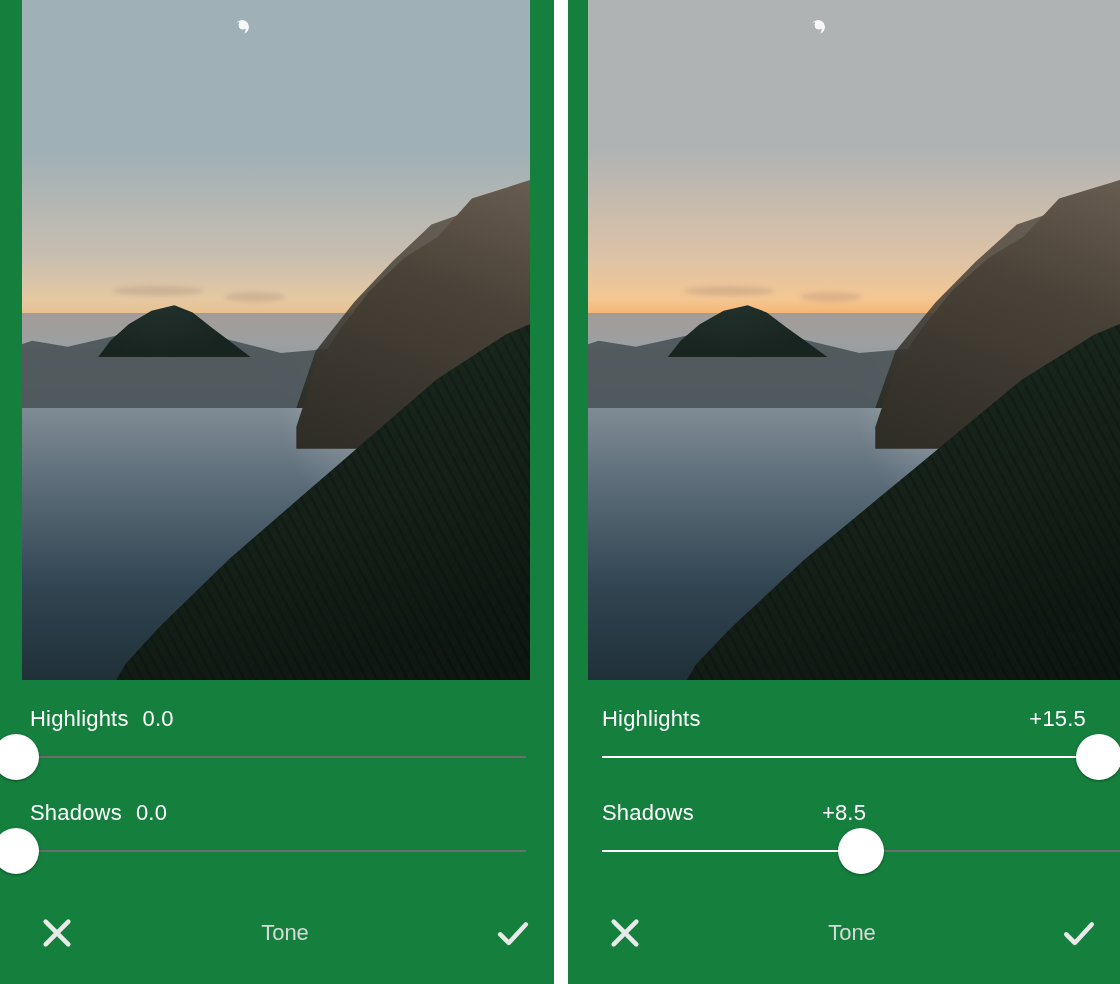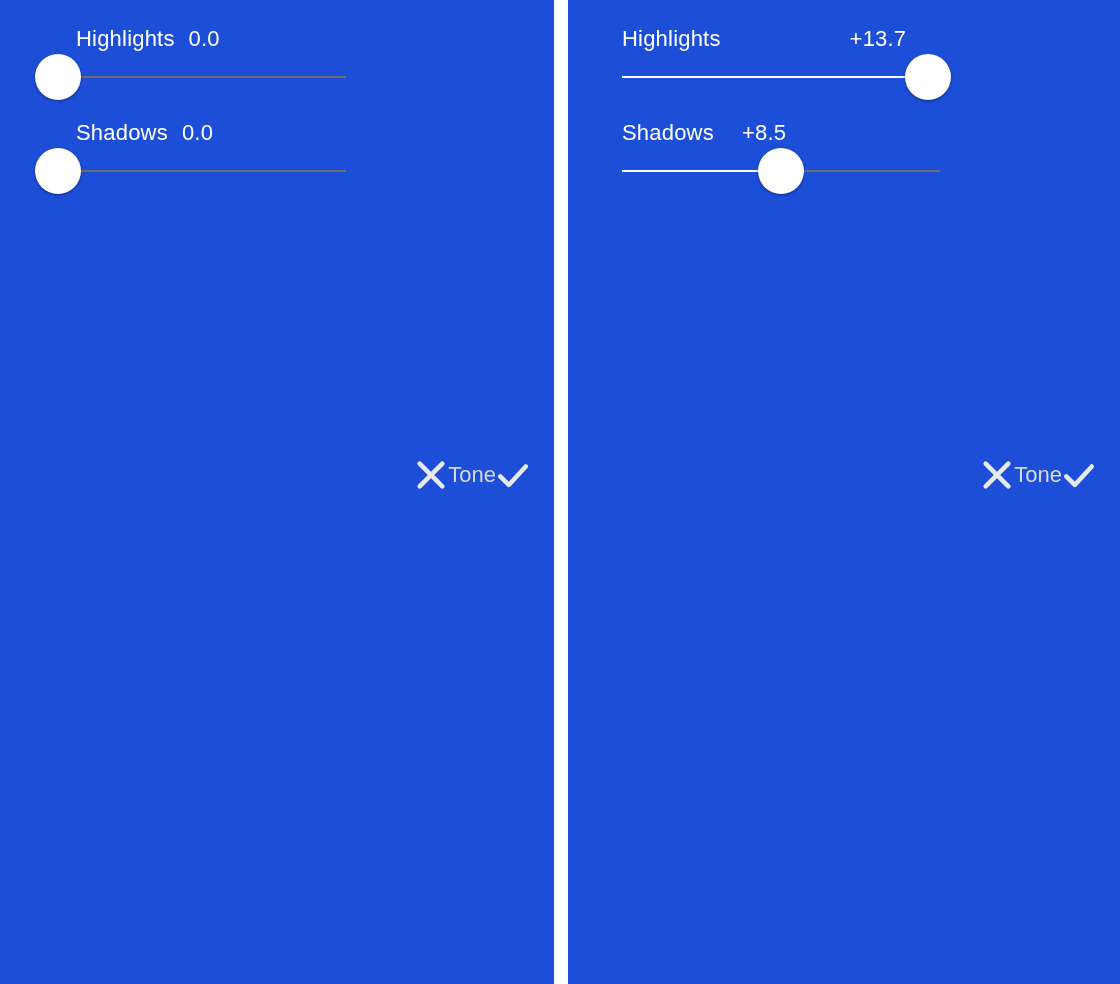--- a/index.html
+++ b/index.html
@@ -7,22 +7,22 @@
     width: 1120px;
     height: 984px;
     background: #ffffff;
     font-family: -apple-system, BlinkMacSystemFont, "Helvetica Neue", Arial, sans-serif;
     display: flex;
     gap: 14px;
     overflow: hidden;
   }
   .panel {
     display: flex;
-    flex-direction: row;
-    background: #1d4ed8;
+    flex-direction: column;
+    background: #15803d;
     position: relative;
     overflow: hidden;
     justify-content: flex-end;
   }
   .panel.left  { width: 554px; height: 984px; }
   .panel.right { width: 552px; height: 984px; }
 
   
   .photo {
     position: relative;
@@ -292,21 +292,21 @@
     <div class="island"></div>
     <div class="right-cliff back"></div>
     <div class="right-cliff"></div>
     <div class="forest"></div>
   </div>
 
   <div class="controls">
     <div class="slider-block">
       <div class="slider-label-row spread">
         <span>Highlights</span>
-        <span class="val">+13.7</span>
+        <span class="val">+15.5</span>
       </div>
       <div class="track">
         <div class="fill" style="width:96%"></div>
         <div class="thumb" style="left:96%"></div>
       </div>
     </div>
 
     <div class="slider-block">
       <div class="slider-label-row valcenter">
         <span>Shadows</span>

